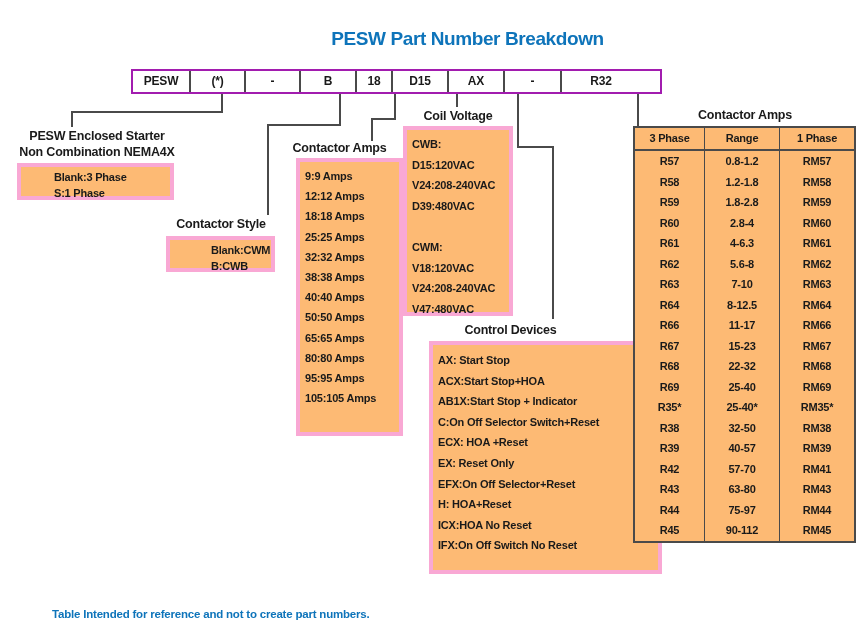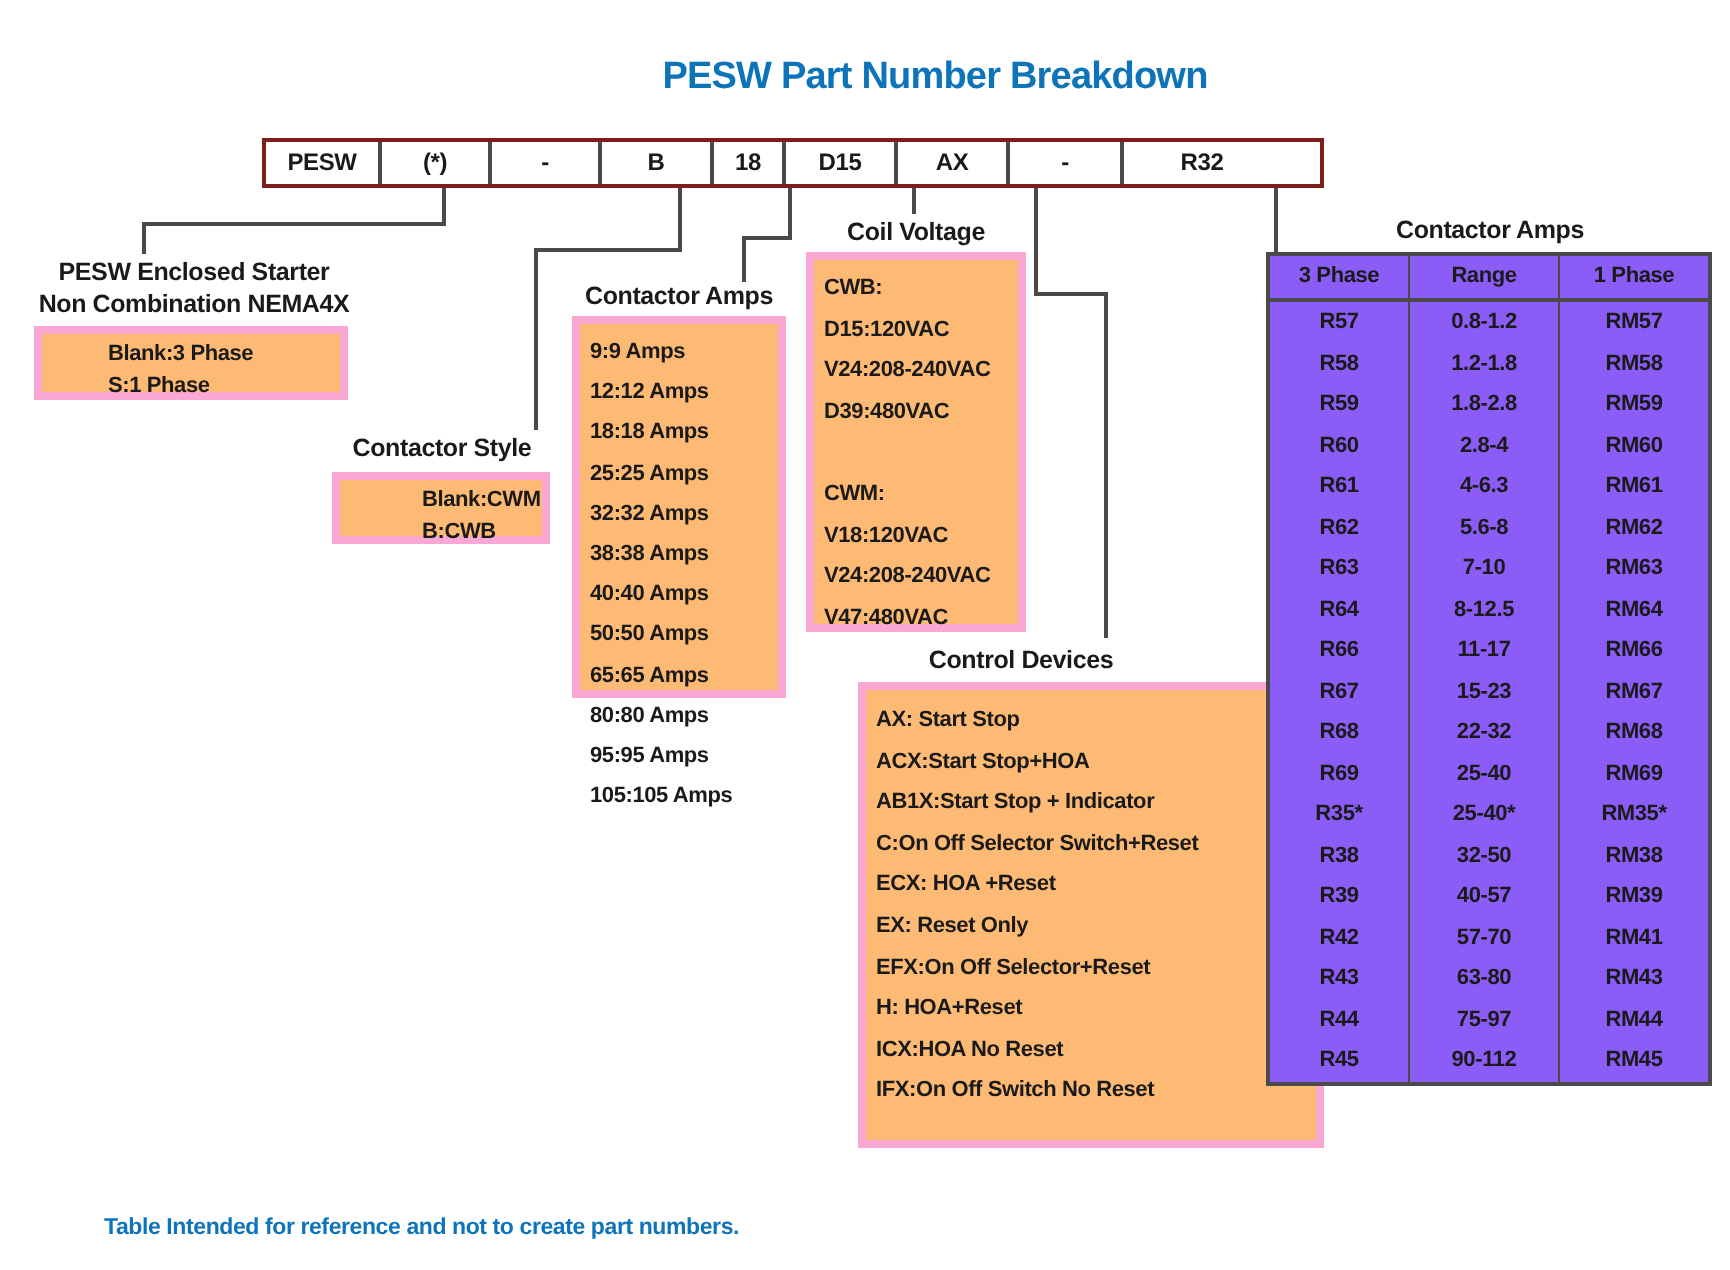--- a/index.html
+++ b/index.html
@@ -3,43 +3,43 @@
 <meta charset="utf-8">
 <style>
   html,body{margin:0;padding:0;background:#ffffff;}
   #page{position:relative;width:865px;height:635px;background:#ffffff;overflow:hidden;
         font-family:"Liberation Sans",sans-serif;color:#1a1a1a;letter-spacing:-0.2px;}
   .abs{position:absolute;}
   #title{left:70px;top:28px;width:795px;text-align:center;font-size:19px;font-weight:bold;
          color:#0e74ba;letter-spacing:-0.4px;}
   
   #part-row{left:131px;top:69px;width:531px;height:25px;display:flex;
-            border:2px solid #7f1d1d;box-sizing:border-box;}
+            border:2px solid #a21caf;box-sizing:border-box;}
   .pcell{box-sizing:border-box;height:100%;line-height:21px;text-align:center;
          font-size:12px;font-weight:bold;}
   .pcell + .pcell{border-left:2px solid #4a4a4a;}
   
   .heading{font-size:12.5px;font-weight:bold;text-align:center;line-height:16px;}
   
   .optbox{border:4px solid #f9a8d4;box-sizing:border-box;background:#fdba74;
           font-size:11px;font-weight:bold;}
   .optbox .opt{padding-left:5px;white-space:nowrap;overflow:hidden;}
   #enclosed-box{left:17px;top:163px;width:157px;height:37px;padding-top:3px;padding-left:28px;}
   #enclosed-box .opt{line-height:15.5px;}
   #style-box{left:166px;top:236px;width:109px;height:36px;padding-top:3px;padding-left:36px;}
   #style-box .opt{line-height:15.5px;}
-  #amps-box{left:286px;top:158px;width:107px;height:191px;padding-top:4px;}
+  #amps-box{left:296px;top:158px;width:107px;height:278px;padding-top:4px;}
   #amps-box .opt{height:20.2px;line-height:20.2px;}
   #coil-box{left:403px;top:126px;width:110px;height:190px;padding-top:4px;}
   #coil-box .opt{height:20.6px;line-height:20.6px;}
   #control-box{left:393px;top:341px;width:233px;height:233px;padding-top:5px;margin-left:36px;}
   #control-box .opt{height:20.6px;line-height:20.6px;}
   
   #amps-table{left:633px;top:126px;width:223px;border:2px solid #4a4a4a;
-              box-sizing:border-box;background:#8b5cf6;}
+              box-sizing:border-box;background:#fdba74;}
   .trow{display:flex;}
   .tc{box-sizing:border-box;text-align:center;font-size:11px;font-weight:bold;
       height:20.5px;line-height:20.5px;white-space:nowrap;}
   .c1{width:69px;}
   .c2{width:75px;border-left:1.5px solid #4a4a4a;}
   .c3{width:75px;border-left:1.5px solid #4a4a4a;}
   .thead .tc{height:21px;line-height:21px;}
   .thead{border-bottom:2px solid #4a4a4a;}
   #footnote{left:52px;top:608px;font-size:11.5px;font-weight:bold;color:#0e74ba;}
   #connectors{left:0;top:0;pointer-events:none;}

